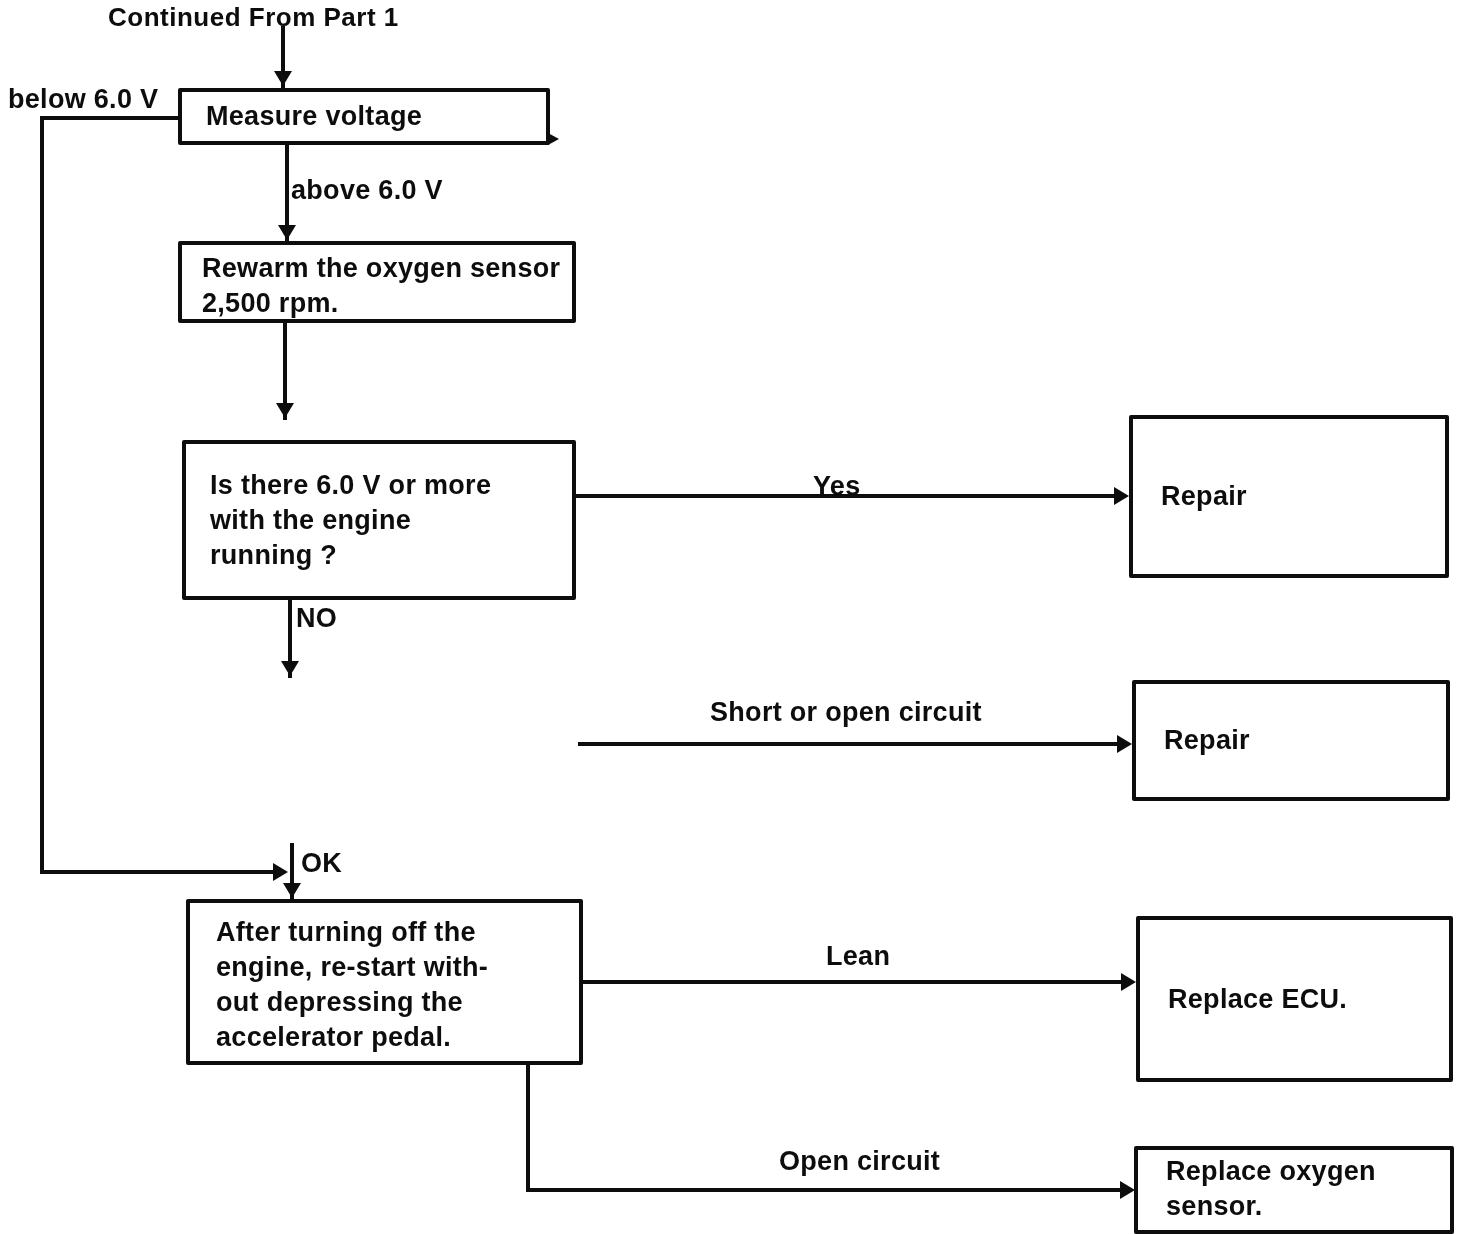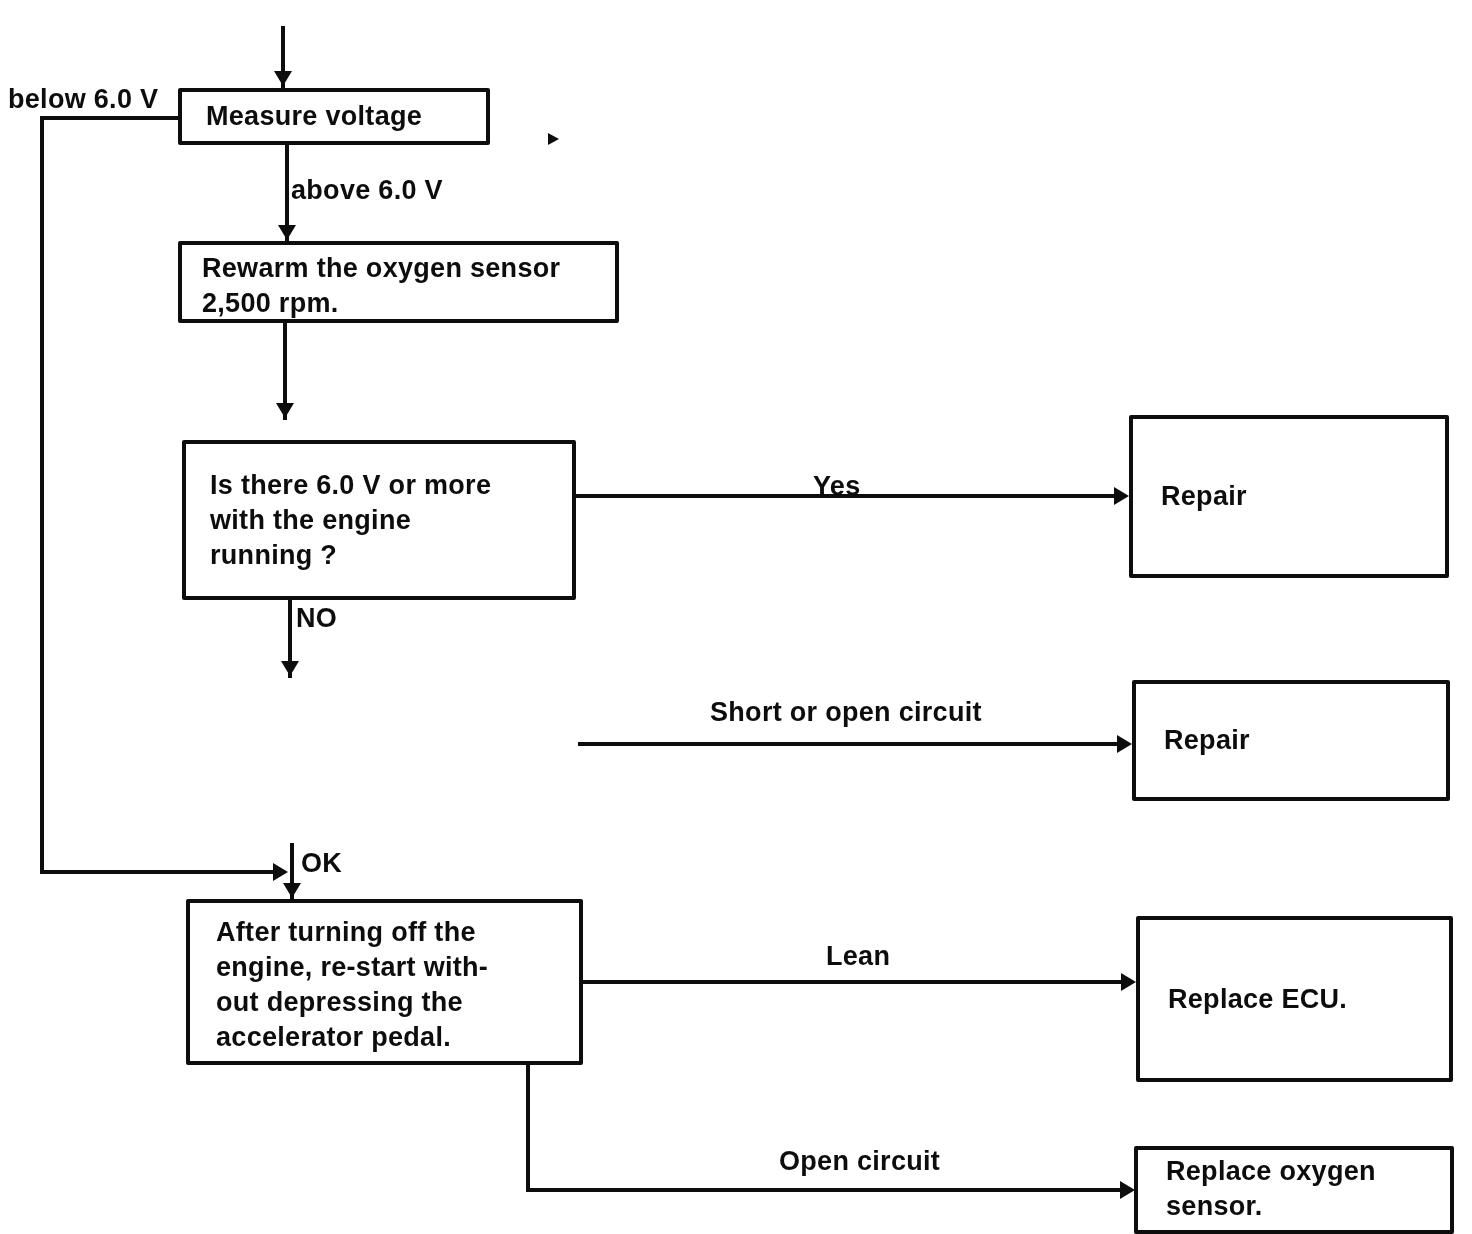--- a/index.html
+++ b/index.html
@@ -61,20 +61,21 @@
     border-left: 9px solid transparent;
     border-right: 9px solid transparent;
     border-top: 15px solid #0d0d0d;
   }
 </style>
 </head>
 <body>
 
 <div class="canvas">
 
+  <div class="flow-title" style="left:108px; top:2px;">Continued From Part 1</div>
 
   <div class="v-line" style="left:281px; top:26px; height:62px;"></div>
   <div class="arr-down" style="left:274px; top:71px;"></div>
 
   <div class="h-line" style="left:40px; top:116px; width:138px;"></div>
   <div class="v-line" style="left:40px; top:116px; height:758px;"></div>
   <div class="h-line" style="left:40px; top:870px; width:234px;"></div>
   <div class="arr-right" style="left:273px; top:863px;"></div>
 
   <div class="v-line" style="left:285px; top:145px; height:97px;"></div>
@@ -106,25 +107,25 @@
 
   <div class="edge-label" style="left:8px;   top:84px;">below 6.0 V</div>
   <div class="edge-label" style="left:291px; top:175px;">above 6.0 V</div>
   <div class="edge-label" style="left:813px; top:471px;">Yes</div>
   <div class="edge-label" style="left:296px; top:603px;">NO</div>
   <div class="edge-label" style="left:710px; top:697px;">Short or open circuit</div>
   <div class="edge-label" style="left:301px; top:848px;">OK</div>
   <div class="edge-label" style="left:826px; top:941px;">Lean</div>
   <div class="edge-label" style="left:779px; top:1146px;">Open circuit</div>
 
-  <div class="node center" style="left:178px; top:88px; width:312px; height:57px; padding-left:24px;">
+  <div class="node center" style="left:178px; top:88px; width:372px; height:57px; padding-left:24px;">
     <span class="node-text">Measure voltage</span>
   </div>
 
-  <div class="node" style="left:178px; top:241px; width:441px; height:82px; padding:6px 0 0 20px;">
+  <div class="node" style="left:178px; top:241px; width:398px; height:82px; padding:6px 0 0 20px;">
     <span class="node-text">Rewarm the oxygen sensor
 2,500 rpm.</span>
   </div>
 
   <div class="node" style="left:182px; top:440px; width:394px; height:160px; padding:24px 0 0 24px;">
     <span class="node-text">Is there 6.0 V or more
 with the engine
 running ?</span>
   </div>
 

